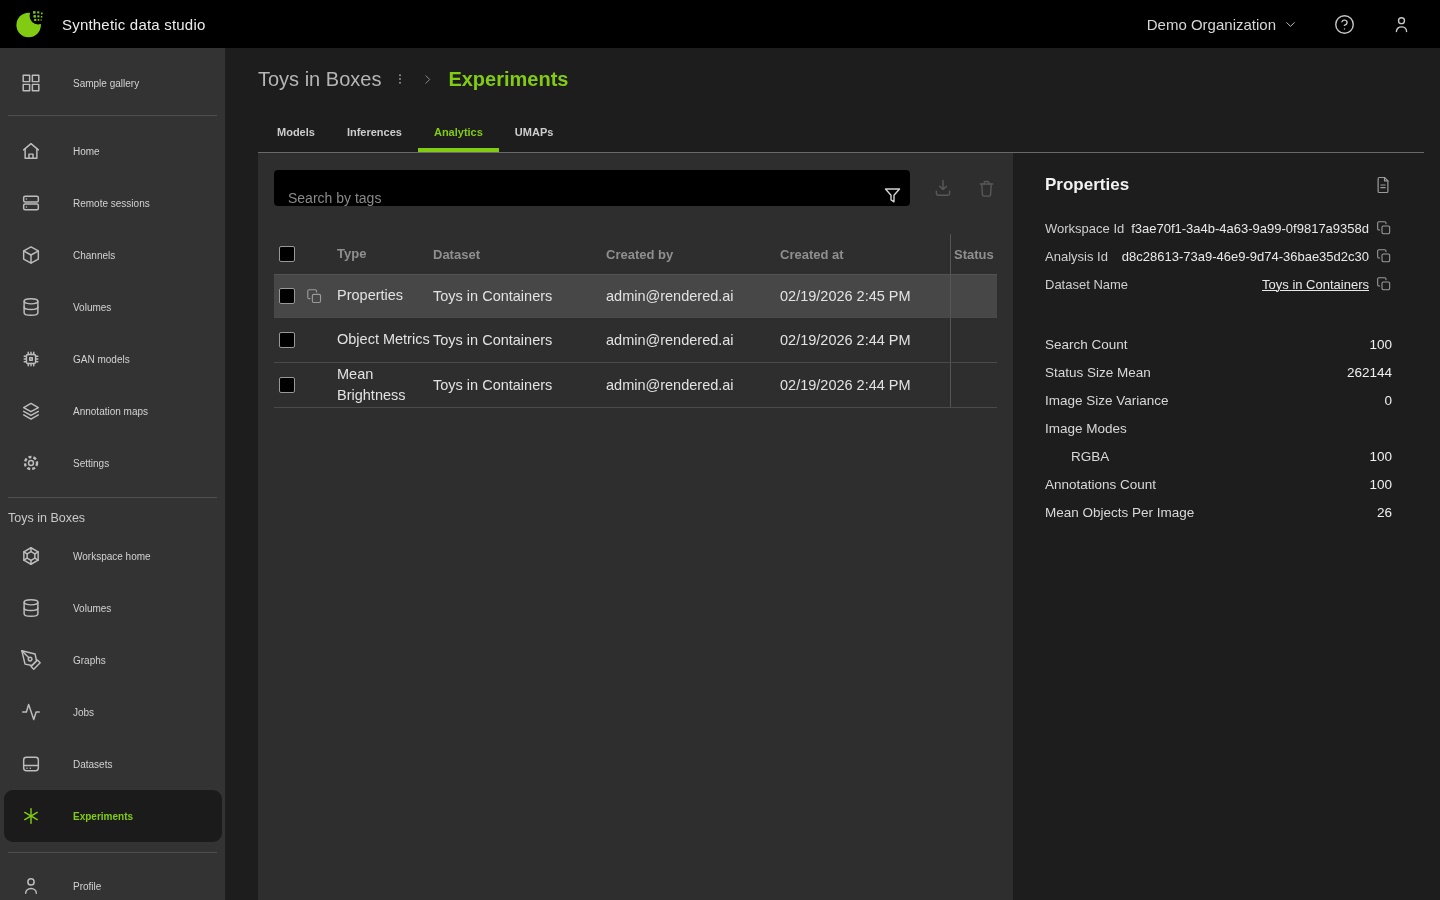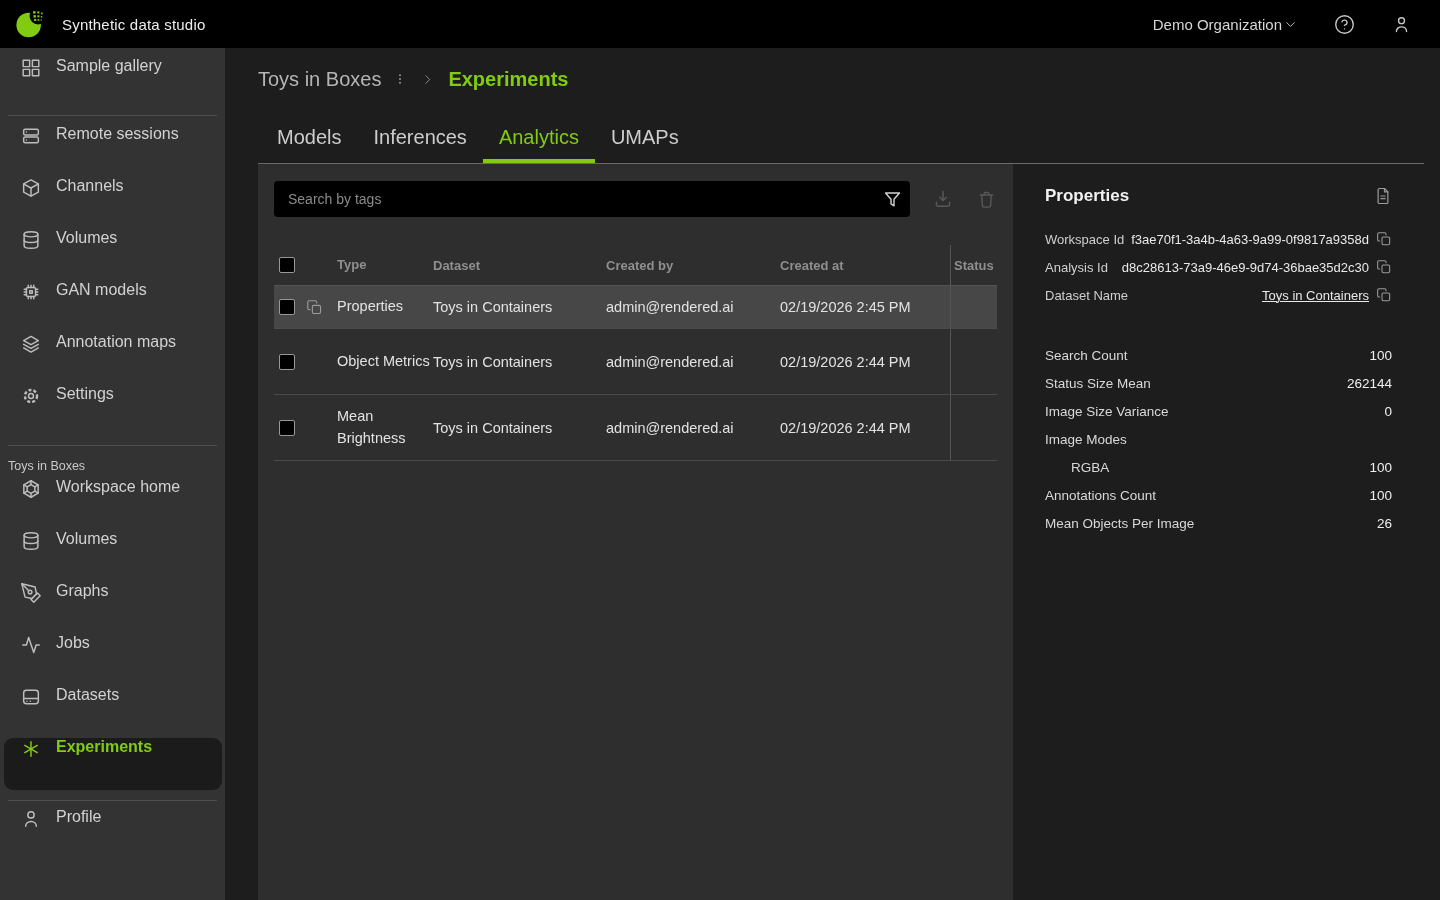--- a/index.html
+++ b/index.html
@@ -16,72 +16,72 @@
   body{font-family:"Liberation Sans","DejaVu Sans",sans-serif;background:var(--page-bg);color:#e2e2e2;
        -webkit-font-smoothing:antialiased}
   svg{display:block}
   .ic{fill:none;stroke:currentColor;stroke-width:1.6;stroke-linecap:round;stroke-linejoin:round}
 
   
   .topbar{height:48px;background:var(--topbar-bg);display:flex;align-items:center;padding:0 28px 0 14px}
   .logo{width:34px;height:34px}
   .app-title{margin-left:14px;font-size:15px;color:#ededed;letter-spacing:.2px}
   .topbar-right{margin-left:auto;display:flex;align-items:center}
-  .org{display:flex;align-items:center;gap:1px;color:#d6d6d6;font-size:15px;cursor:pointer}
+  .org{display:flex;align-items:center;gap:7px;color:#d6d6d6;font-size:15px;cursor:pointer}
   .org .chev{color:#bdbdbd}
   .tb-icon{color:#c7c7c7;margin-left:36px;cursor:pointer}
 
   
   .shell{display:flex;height:852px}
 
   
   .sidebar{width:225px;background:var(--sidebar-bg);padding-top:9px;flex:none;overflow:hidden}
-  .side-item{height:52px;display:flex;align-items:flex-start;padding-left:20px;gap:14px;
-             color:#d2d2d2;font-size:16px;cursor:pointer}
+  .side-item{height:52px;display:flex;align-items:center;padding-left:20px;gap:31px;
+             color:#d2d2d2;font-size:10px;cursor:pointer}
   .side-item .sic{color:#bdbdbd;width:22px;height:22px;flex:none}
   .side-item.active{background:var(--active-item-bg);border-radius:9px;margin:0 3px 0 4px;
                     padding-left:16px;color:var(--accent-green);font-weight:700}
   .side-item.active .sic{color:var(--accent-green)}
   .side-hr{border:none;border-top:1px solid #4f4f4f;margin:6px 8px 9px}
   .side-hr.mid{margin:8px 8px 0}
   .side-hr.low{margin:10px 8px 7px}
   .ws-label{height:24px;display:flex;align-items:center;padding-left:8px;margin-top:8px;
             font-size:12.5px;color:#c9c9c9}
 
   
   .main{flex:1;display:flex;flex-direction:column;background:var(--page-bg);min-width:0}
   .bc-row{height:62px;display:flex;align-items:center;padding-left:33px;gap:10px}
   .bc-ws{font-size:20px;color:#b5b5b5;cursor:pointer}
   .kebab{color:#9a9a9a;cursor:pointer;margin-left:2px}
   .bc-sep{color:#9a9a9a;margin:0 4px}
   .bc-cur{font-size:20px;font-weight:600;color:var(--accent-green)}
 
   .tabs{display:flex;margin:0 16px 0 33px;border-bottom:1px solid #696969;padding-left:3px}
-  .tab{padding:16px 16px 14px;font-size:20px;font-weight:400;color:#cdcdcd;cursor:pointer}
+  .tab{padding:16px 16px 14px;font-size:11px;font-weight:700;color:#cdcdcd;cursor:pointer}
   .tab.active{color:var(--accent-green);padding-bottom:10px;border-bottom:4px solid var(--accent-green)}
 
   .body-row{flex:1;display:flex;padding-left:33px;min-height:0}
 
   
   .card{width:755px;flex:none;background:var(--card-bg);padding:17px 16px 0 16px}
   .search-row{display:flex;align-items:center;height:36px}
-  .search-box{width:636px;height:36px;background:#000;border-radius:4px;display:flex;align-items:center;overflow:hidden}
+  .search-box{width:636px;height:36px;background:#000;border-radius:4px;display:flex;align-items:flex-end;overflow:hidden}
   .search-box input{flex:1;background:transparent;border:none;outline:none;color:#dddddd;
                     font-size:14px;padding:0 14px;font-family:inherit}
   .search-box input::placeholder{color:#8a8a8a}
   .vdiv{width:1px;background:#4a4a4a}
   .filter-btn{width:36px;display:flex;align-items:center;justify-content:center;color:#d2d2d2;cursor:pointer}
   .tool-btn{margin-left:22px;color:#585858;cursor:pointer}
 
   .table{margin-top:28px}
   .trow{display:grid;grid-template-columns:32px 26px 101px 173px 174px 170px 47px;
         align-items:center;border-bottom:1px solid #4a4a4a;font-size:14.5px;color:#e2e2e2}
   .trow.head{height:41px;font-size:13px;font-weight:700;color:#8f8f8f;border-bottom:1px solid #525252}
   .trow.r1{height:43px;background:var(--row-highlight)}
-  .trow.r2{height:66px}
+  .trow.r2{height:45px}
   .cell-type{padding-left:5px;line-height:1.45}
   .cell-status{height:100%;display:flex;align-items:center;border-left:1px solid #555;padding-left:3px}
   .cb{width:16px;height:16px;margin-left:5px;background:#000;border:1px solid #989898;
       border-radius:2px;cursor:pointer}
   .rowcopy{color:#9b9b9b;cursor:pointer}
 
   
   .props{flex:1;padding:21px 48px 0 32px;min-width:0}
   .props-head{display:flex;align-items:center;justify-content:space-between;height:22px}
   .props-title{font-size:17px;font-weight:700;color:#f2f2f2}
@@ -149,20 +149,28 @@
             <rect x="3.5" y="13.5" width="7" height="7"></rect>
             <rect x="13.5" y="13.5" width="7" height="7"></rect>
           </g>
       </svg>
       <span>Sample gallery</span>
     </div>
     <hr class="side-hr">
 
     <div class="side-item">
       <svg class="sic" viewBox="0 0 24 24">
+        <path class="ic" d="M4 10.8 12 4l8 6.8"></path>
+          <path class="ic" d="M5.6 9.6V20h12.8V9.6"></path>
+          <path class="ic" d="M9.8 20v-4.6h4.4V20"></path>
+      </svg>
+      <span>Home</span>
+    </div>
+    <div class="side-item">
+      <svg class="sic" viewBox="0 0 24 24">
         <rect class="ic" x="4" y="4.6" width="16" height="6.2" rx="1.6"></rect>
           <rect class="ic" x="4" y="13.2" width="16" height="6.2" rx="1.6"></rect>
         <line class="ic" x1="7" y1="7.7" x2="7.01" y2="7.7" stroke-width="2.2"></line>
           <line class="ic" x1="7" y1="16.3" x2="7.01" y2="16.3" stroke-width="2.2"></line>
       </svg>
       <span>Remote sessions</span>
     </div>
     <div class="side-item">
       <svg class="sic" viewBox="0 0 24 24">
         <path class="ic" d="M12 3.2 20 7.6v8.8L12 20.8 4 16.4V7.6Z"></path>

